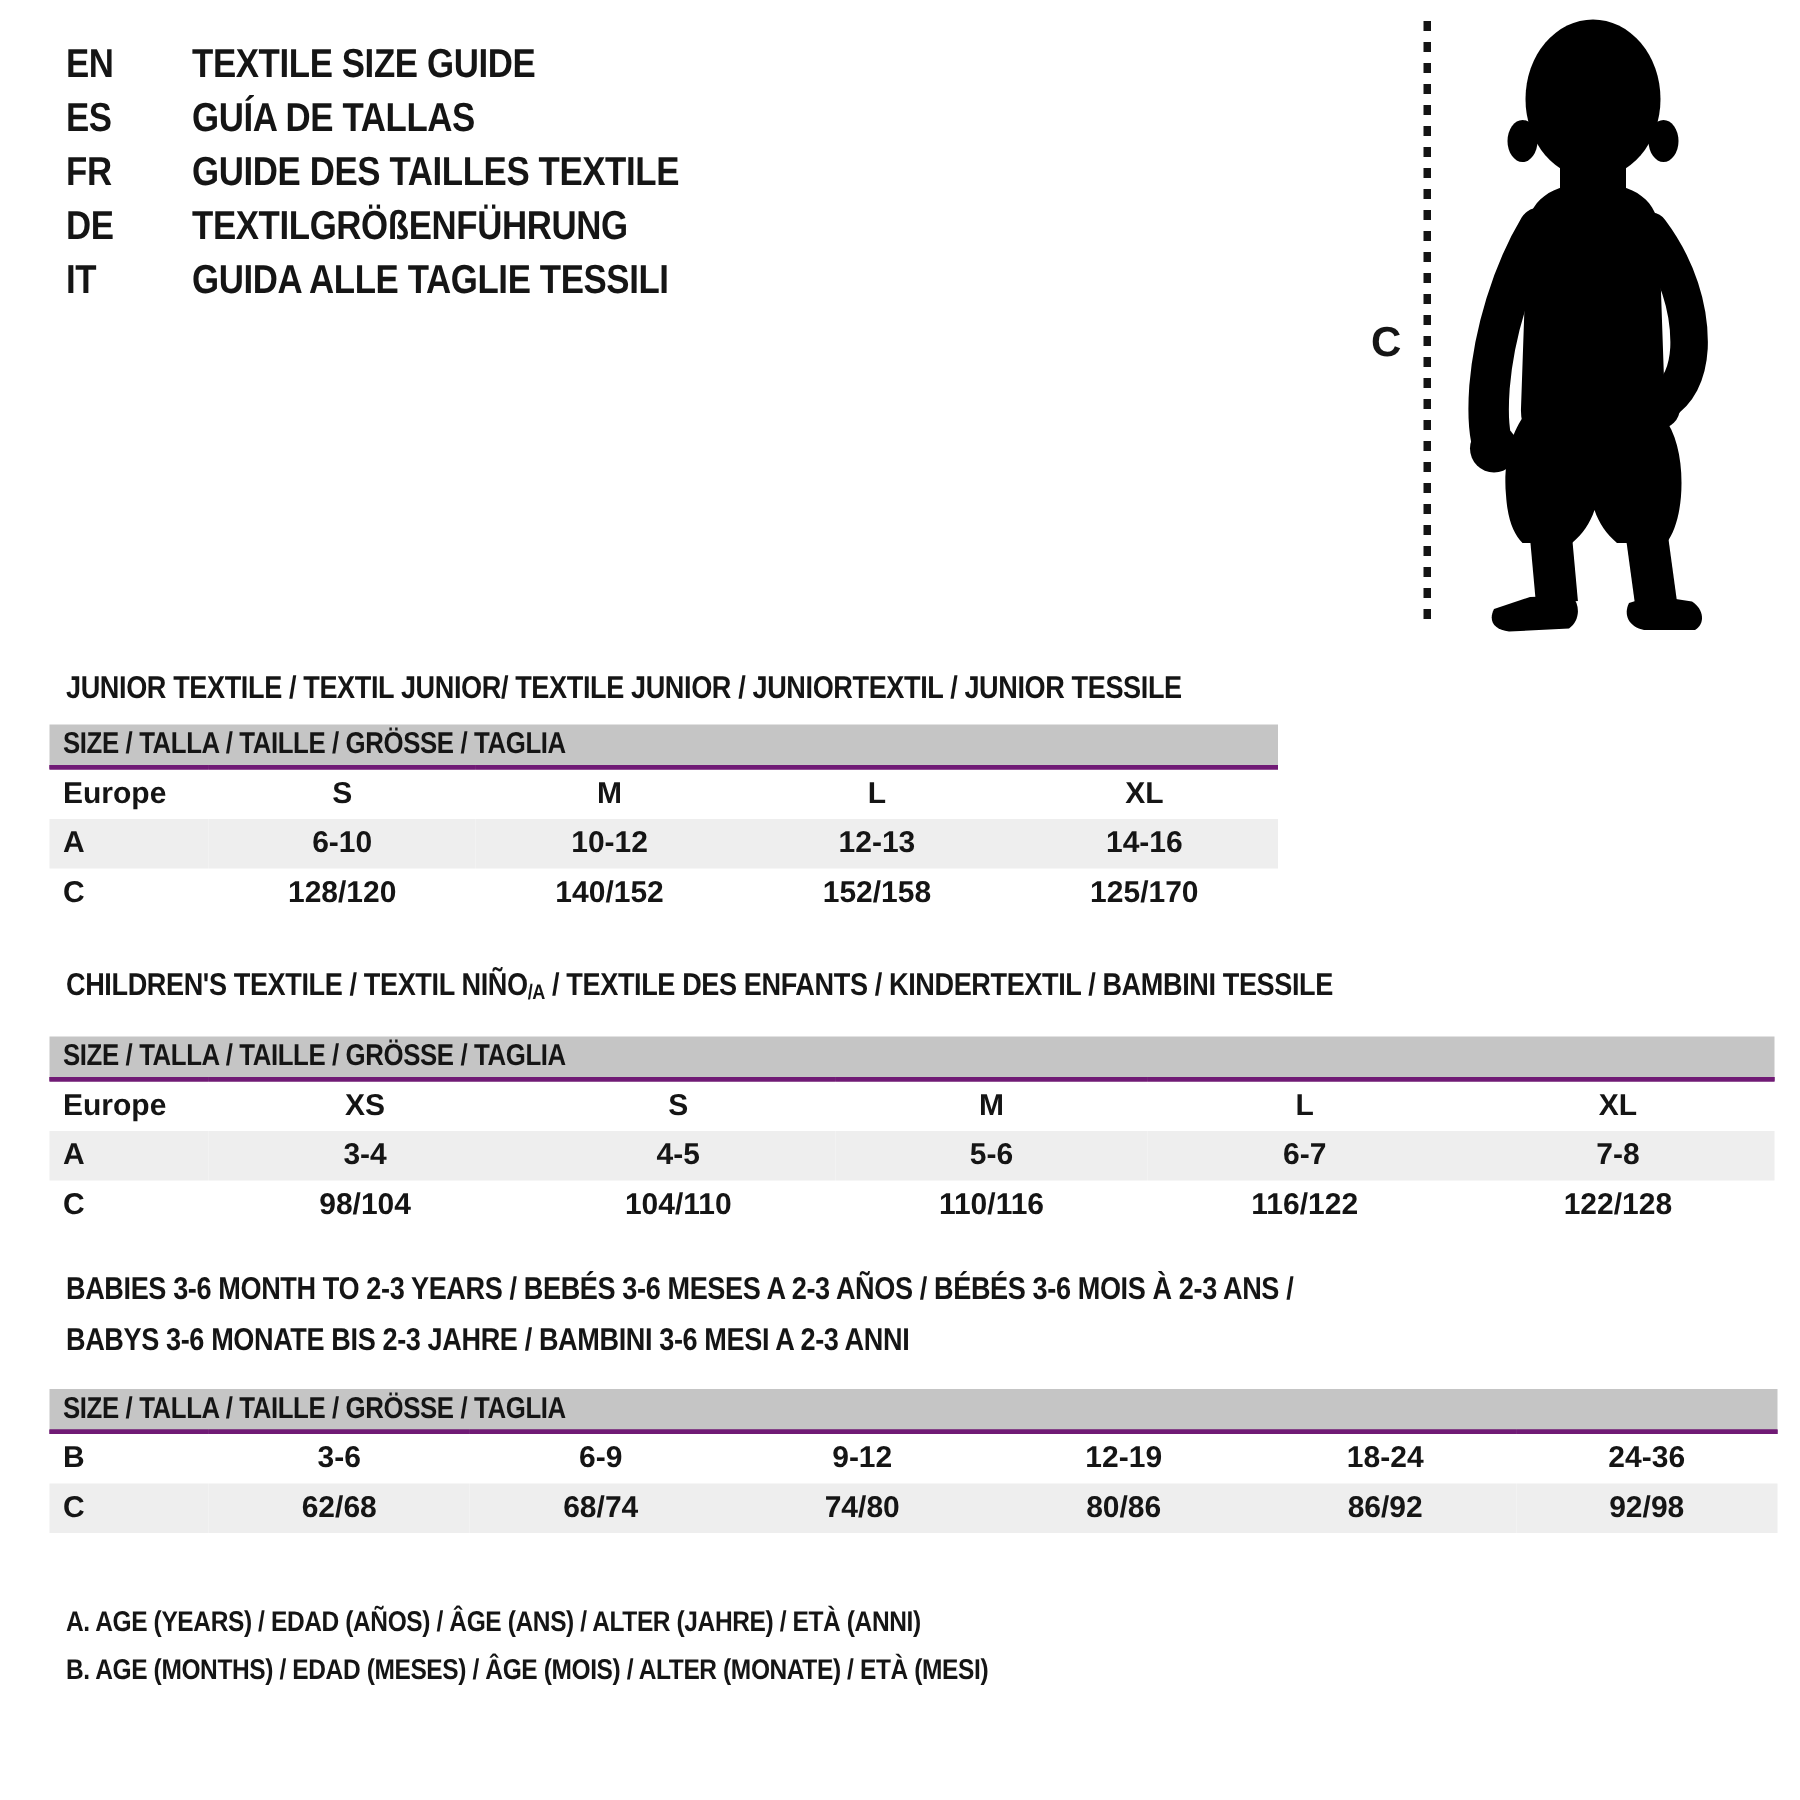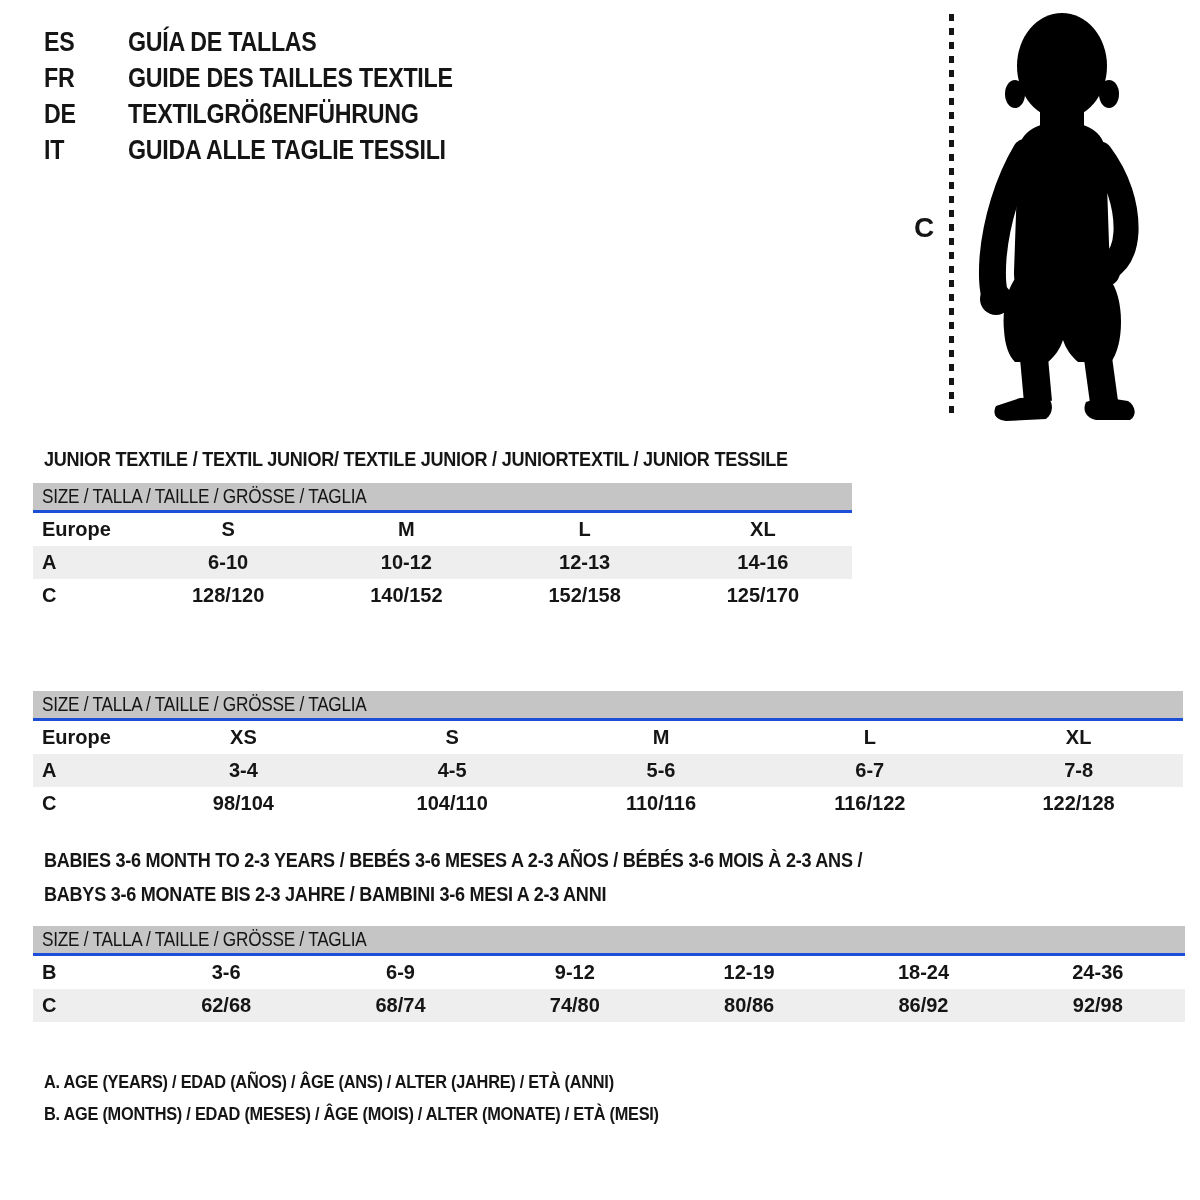--- a/index.html
+++ b/index.html
@@ -23,22 +23,22 @@
   .figure-letter { position:absolute; left:914px; top:212px; font-size:28px; font-weight:700; }
   .toddler { position:absolute; left:958px; top:10px; }
 
   
   .section-title { position:absolute; font-size:21px; font-weight:700; line-height:34px; }
   .t-sub { font-size:14px; position:relative; top:3px; }
 
   
   table.size-table { position:absolute; border-collapse:collapse; table-layout:fixed; }
   table.size-table th {
-    background:#c5c5c5; border-bottom:3px solid #1d4ed8; height:27px;
-    text-align:left; padding:0 0 0 9px; font-size:20px; font-weight:400;
+    background:#c5c5c5; border-bottom:3px solid #701a75; height:27px;
+    text-align:left; padding:0 0 0 9px; font-size:20px; font-weight:700;
   }
   table.size-table td {
     height:33px; font-size:20px; font-weight:700; text-align:center; padding:0;
   }
   table.size-table td.lbl { text-align:left; padding-left:9px; }
   tr.stripe td { background:#eeeeee; }
   #table-junior   { left:33px; top:483px; width:819px; }
   #table-children { left:33px; top:691px; width:1150px; }
   #table-babies   { left:33px; top:926px; width:1152px; }
   col.c-lbl  { width:106px; }
@@ -46,20 +46,24 @@
   
   .legend { position:absolute; left:44px; top:1066px; }
   .legend-line { height:32px; line-height:32px; font-size:19px; font-weight:700; }
 </style>
 </head>
 <body>
 
 <div id="page">
 
   <div class="lang-list">
+    <div class="lang-row">
+      <span class="lang-code"><span class="cx">EN</span></span>
+      <span class="cx">TEXTILE SIZE GUIDE</span>
+    </div>
     <div class="lang-row">
       <span class="lang-code"><span class="cx">ES</span></span>
       <span class="cx">GUÍA DE TALLAS</span>
     </div>
     <div class="lang-row">
       <span class="lang-code"><span class="cx">FR</span></span>
       <span class="cx">GUIDE DES TAILLES TEXTILE</span>
     </div>
     <div class="lang-row">
       <span class="lang-code"><span class="cx">DE</span></span>
@@ -126,20 +130,23 @@
       <tr>
         <td class="lbl">C</td>
         <td>128/120</td>
         <td>140/152</td>
         <td>152/158</td>
         <td>125/170</td>
       </tr>
     </tbody>
   </table>
 
+  <div class="section-title" style="left:44px; top:640px;">
+    <span class="cx"><span>CHILDREN'S TEXTILE / TEXTIL NIÑO</span><span class="t-sub">/A</span><span> / TEXTILE DES ENFANTS / KINDERTEXTIL / BAMBINI TESSILE</span></span>
+  </div>
   <table class="size-table" id="table-children">
     <colgroup>
         <col class="c-lbl">
         <col>
         <col>
         <col>
         <col>
         <col>
       </colgroup>
     <thead>

